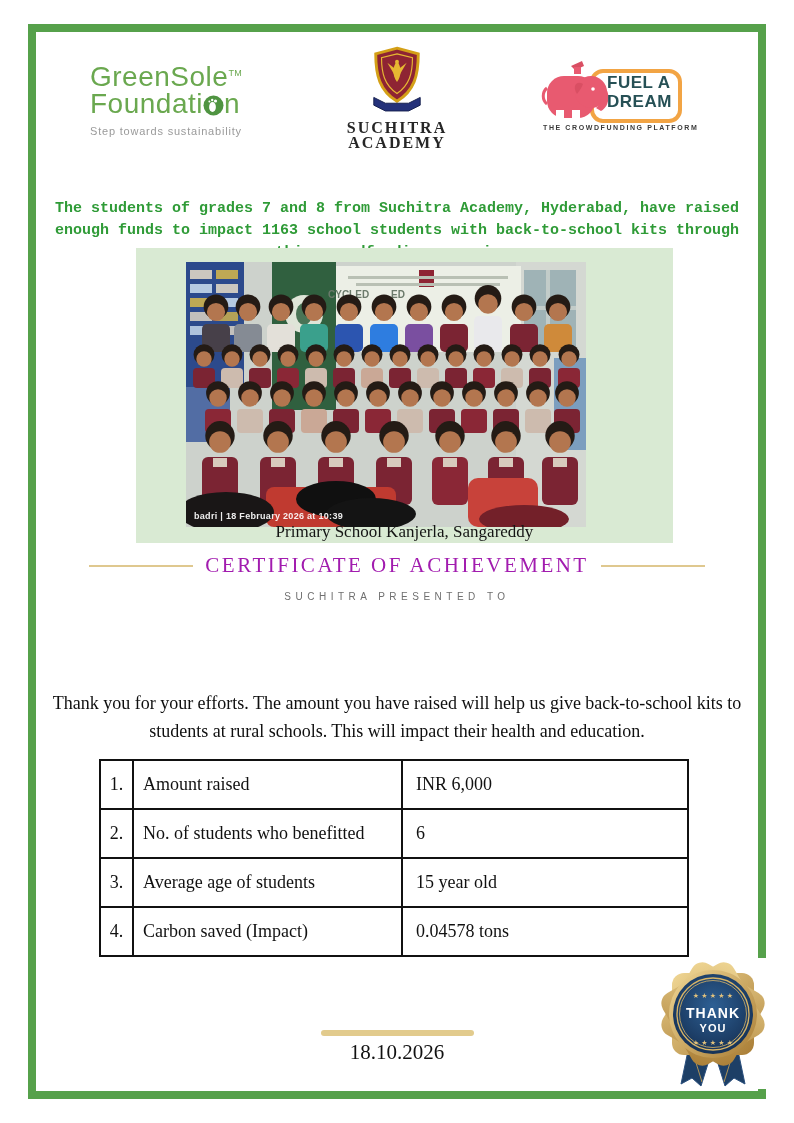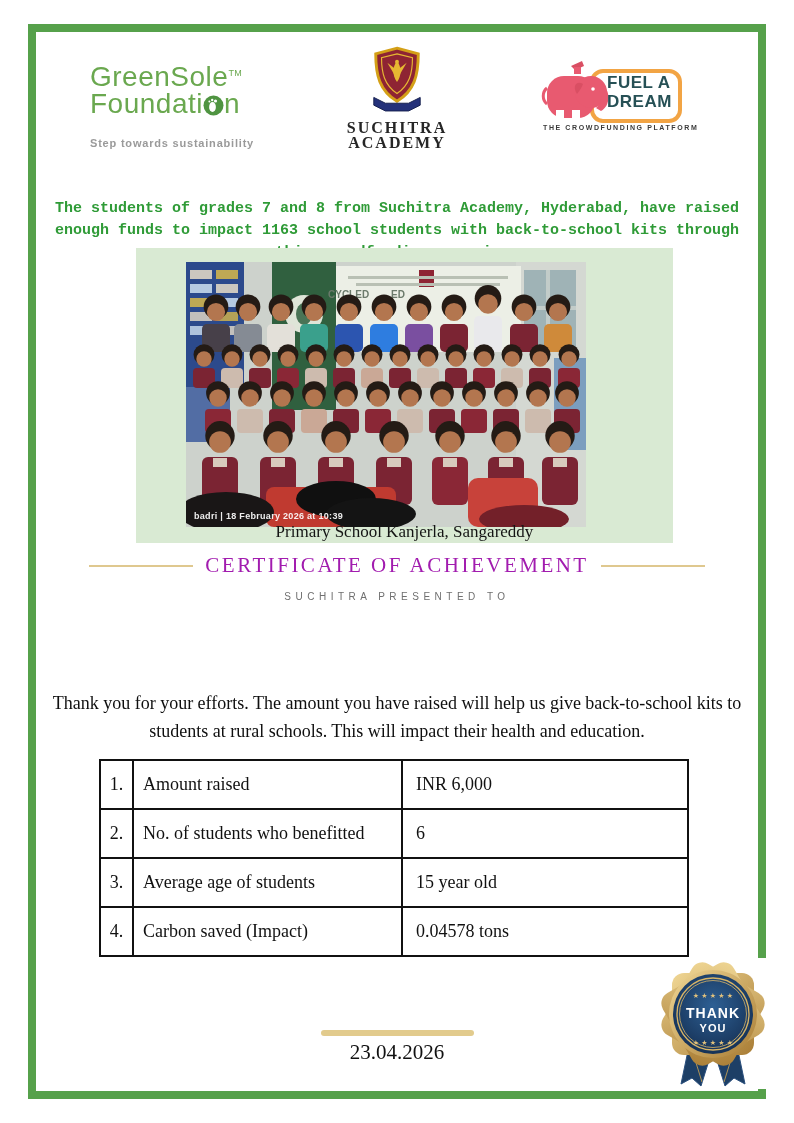--- a/index.html
+++ b/index.html
@@ -8,21 +8,21 @@
   
   .frame{position:absolute;left:28px;top:24px;right:28px;bottom:24px;
          border:8px solid #56a14b;z-index:1;}
 
   
   .logo-greensole{position:absolute;left:90px;top:60px;z-index:2;
                   font-family:"Liberation Sans",sans-serif;color:#6aa84f;}
   .gs-line{font-size:28px;line-height:27px;font-weight:400;letter-spacing:.5px;}
   .gs-tm{font-size:9px;vertical-align:super;}
   .gs-o{display:inline-block;width:21px;height:21px;vertical-align:-3px;}
-  .gs-tag{font-size:11px;color:#9a9a9a;letter-spacing:.8px;margin-top:20px;font-weight:bold;}
+  .gs-tag{font-size:11px;color:#9a9a9a;letter-spacing:.8px;margin-top:8px;}
 
   .logo-suchitra{position:absolute;left:337px;top:46px;width:120px;text-align:center;z-index:2;}
   .su-name{font-family:"Liberation Serif",serif;font-weight:700;font-size:16px;
            letter-spacing:2px;color:#262626;line-height:15px;}
 
   .logo-fuel{position:absolute;left:541px;top:58px;width:140px;height:80px;z-index:2;}
   .fad-box{position:absolute;left:49px;top:11px;width:84px;height:46px;
            border:4px solid #f2a444;border-radius:13px;background:#fff;}
   .fad-elephant{position:absolute;left:0;top:0;}
   .fad-text{position:absolute;left:66px;top:15px;font-family:"Liberation Sans",sans-serif;
@@ -316,21 +316,21 @@
       </tr>
       <tr>
         <td class="td-num">4.</td>
         <td class="td-label">Carbon saved (Impact)</td>
         <td class="td-value">0.04578 tons</td>
       </tr>
     </tbody>
   </table>
 
   <div class="gold-bar"></div>
-  <div class="date">23.04.2026</div>
+  <div class="date">18.10.2026</div>
 
   <div class="badge-box">
     <svg width="130" height="131" viewBox="0 0 130 131">
       <defs>
         <linearGradient id="gGold" x1="0" y1="0" x2="1" y2="1">
           <stop offset="0" stop-color="#f0d795"></stop>
             <stop offset="1" stop-color="#a97d35"></stop>
         </linearGradient>
         <radialGradient id="rNavy" cx="50%" cy="40%" r="70%">
           <stop offset="0" stop-color="#2e6094"></stop>

